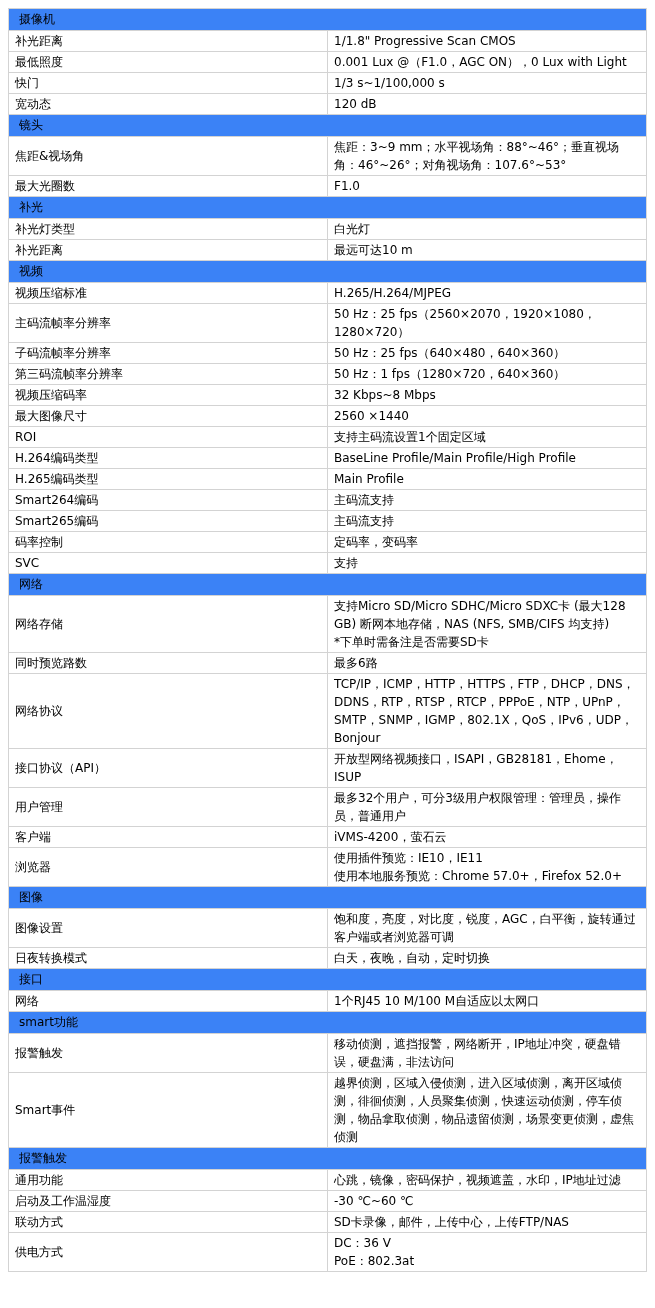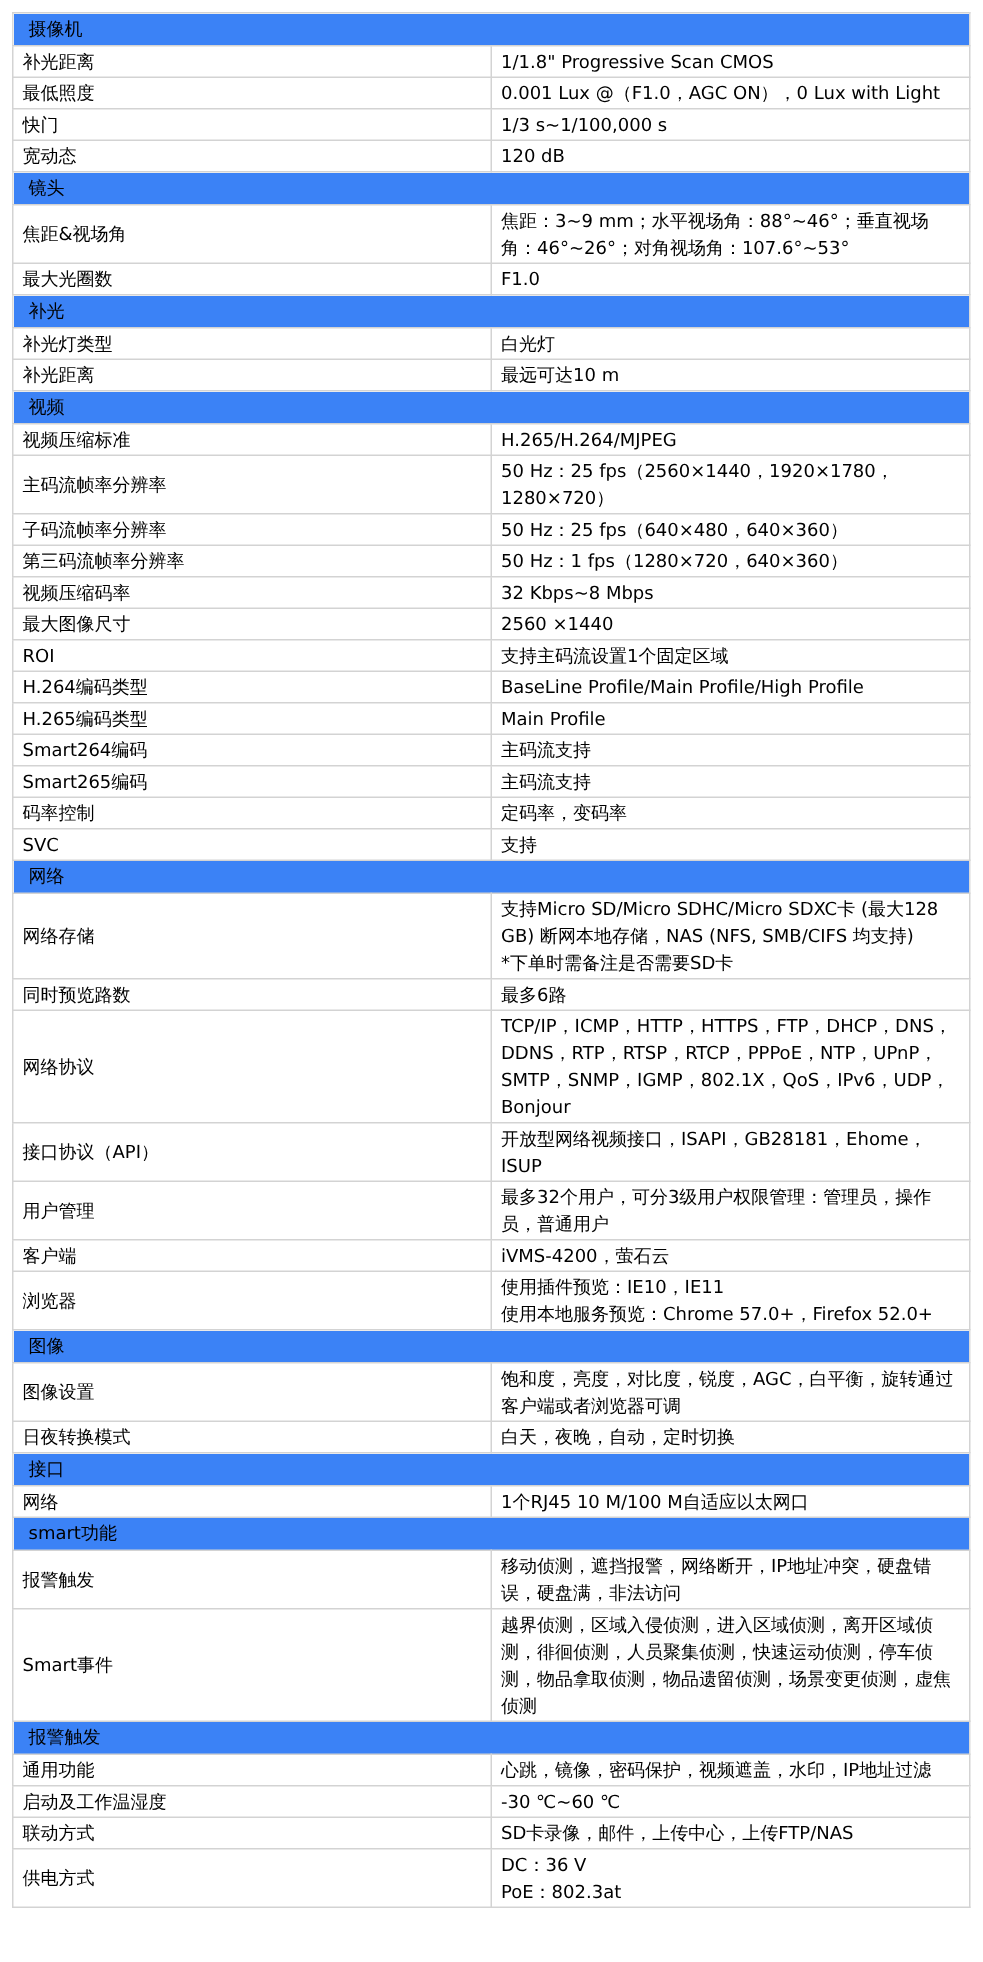--- a/index.html
+++ b/index.html
@@ -95,21 +95,21 @@
         </tr>
         <tr class="section-row">
           <td colspan="2">视频</td>
         </tr>
         <tr>
           <td class="label-cell">视频压缩标准</td>
           <td class="value-cell">H.265/H.264/MJPEG</td>
         </tr>
         <tr>
           <td class="label-cell">主码流帧率分辨率</td>
-          <td class="value-cell">50 Hz：25 fps（2560×1440，1920×1780，1280×720）</td>
+          <td class="value-cell">50 Hz：25 fps（2560×2070，1920×1080，1280×720）</td>
         </tr>
         <tr>
           <td class="label-cell">子码流帧率分辨率</td>
           <td class="value-cell">50 Hz：25 fps（640×480，640×360）</td>
         </tr>
         <tr>
           <td class="label-cell">第三码流帧率分辨率</td>
           <td class="value-cell">50 Hz：1 fps（1280×720，640×360）</td>
         </tr>
         <tr>

